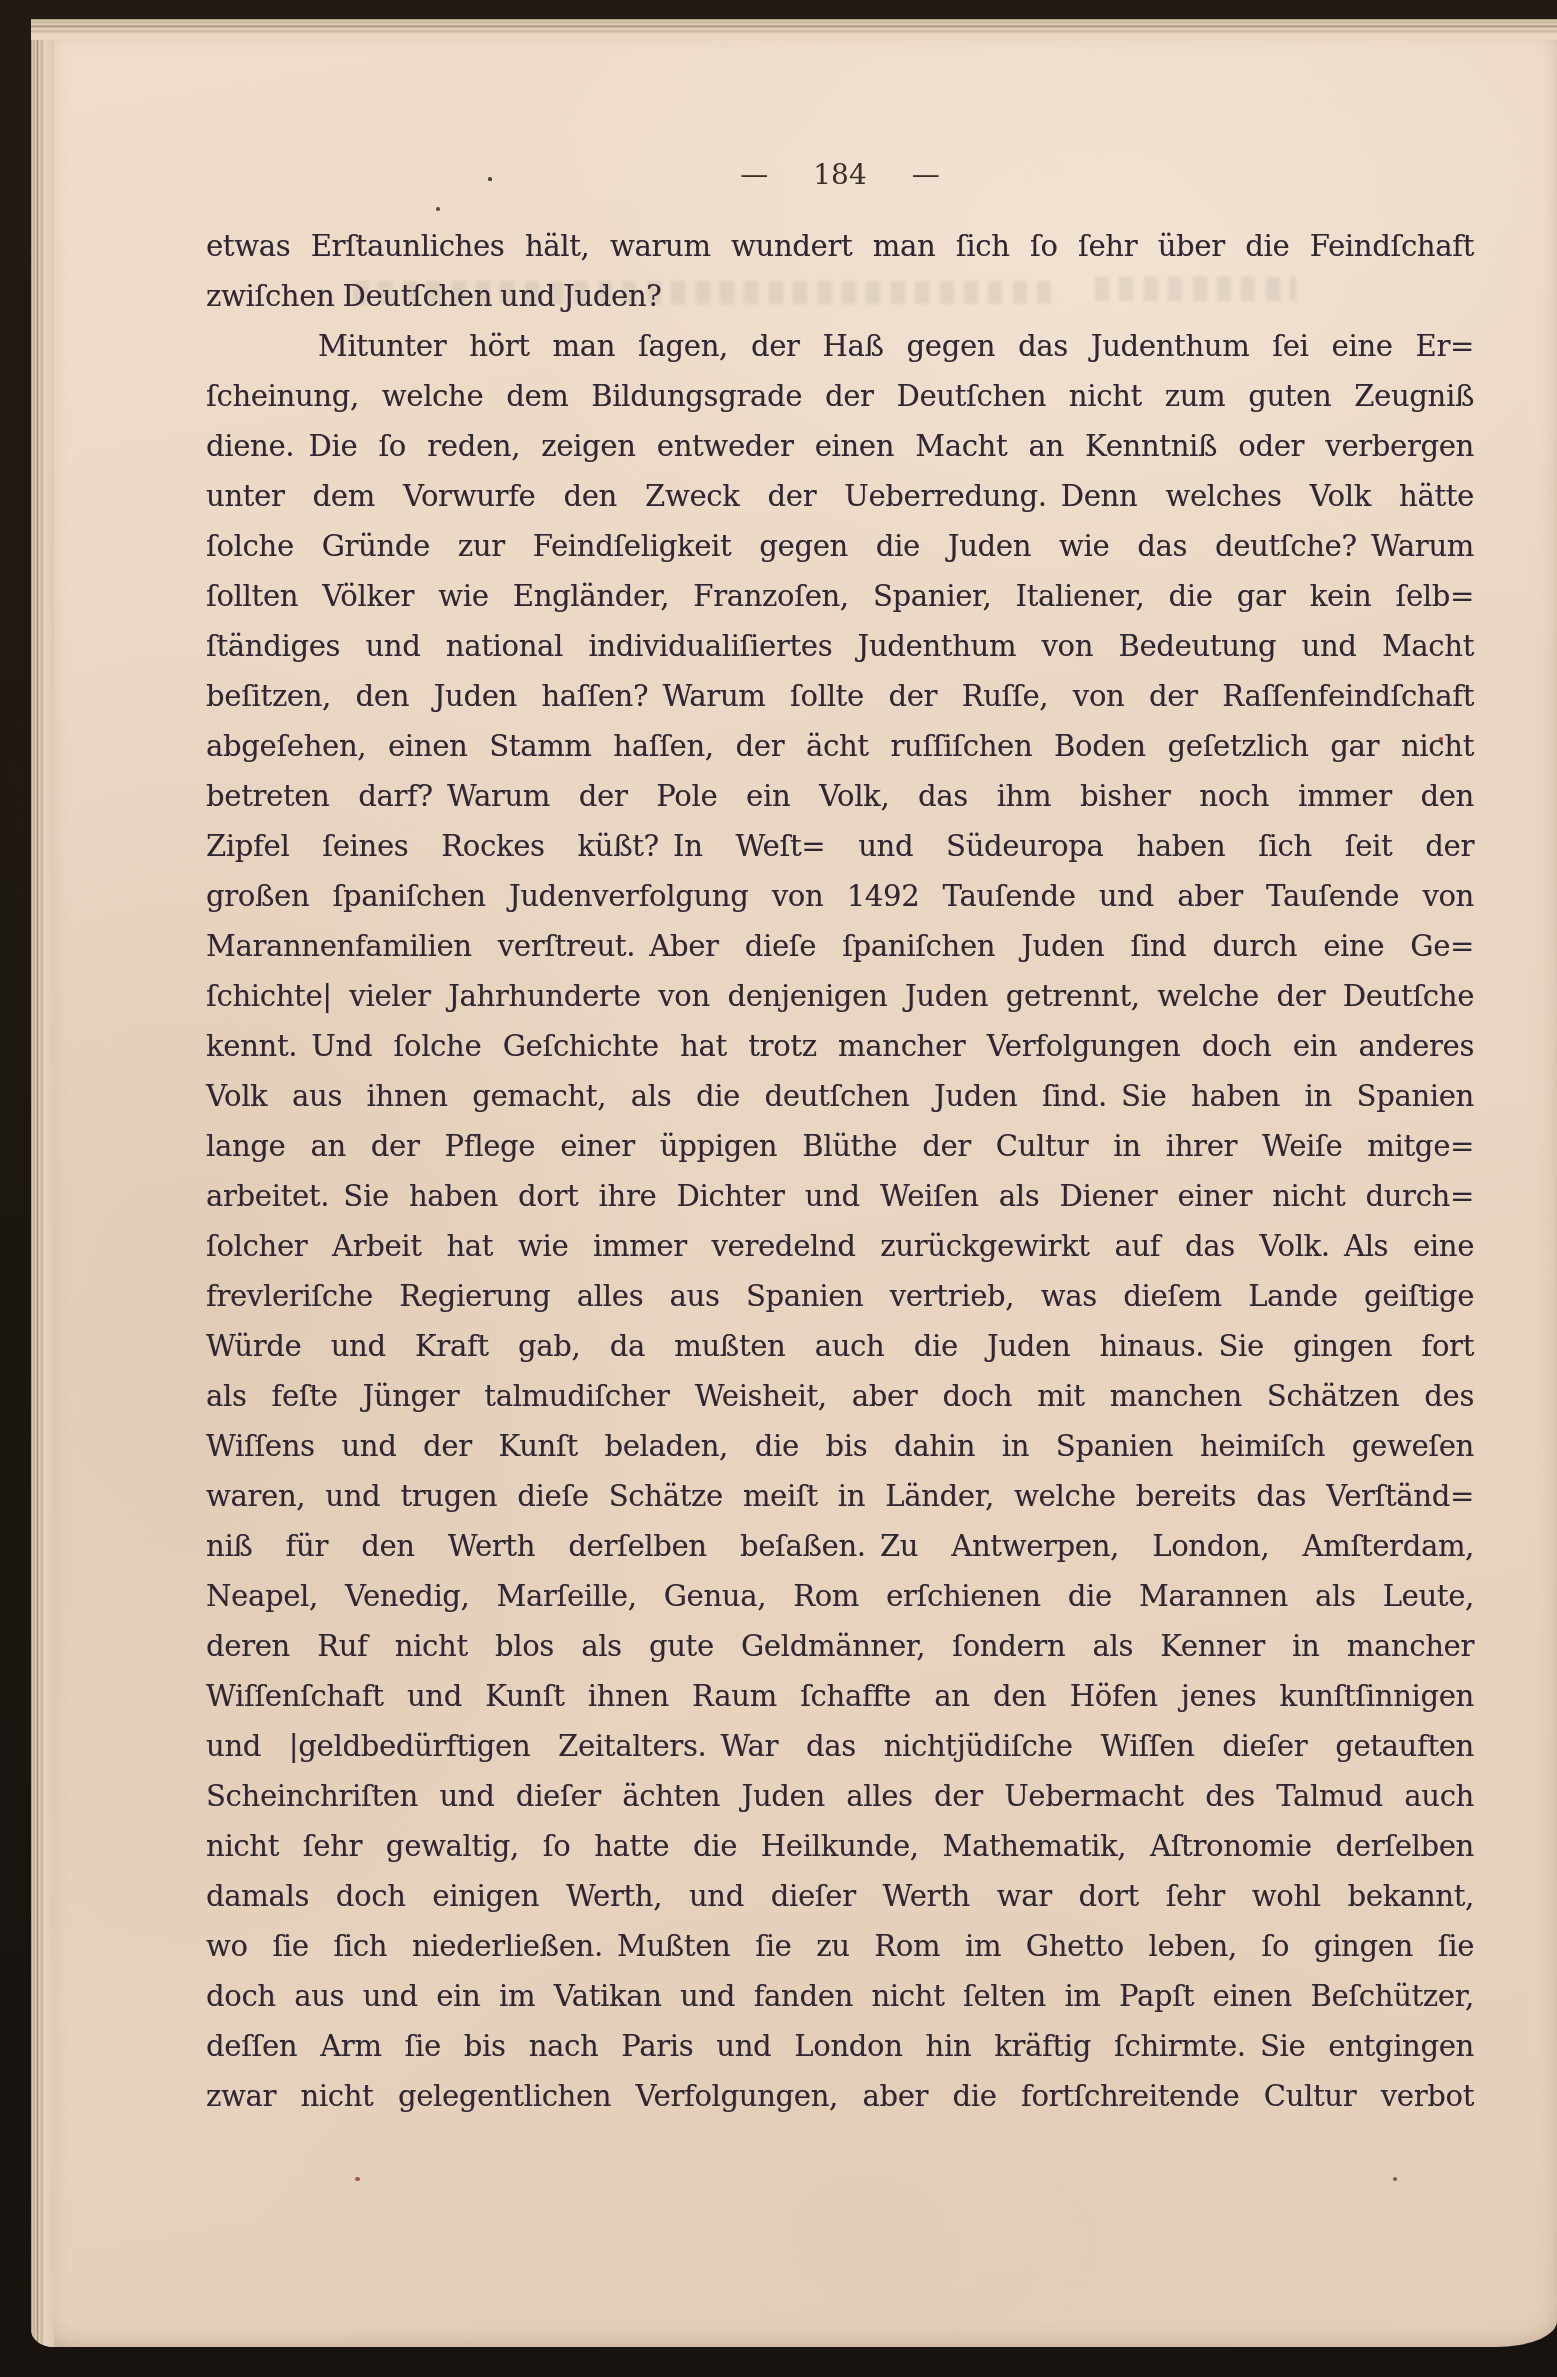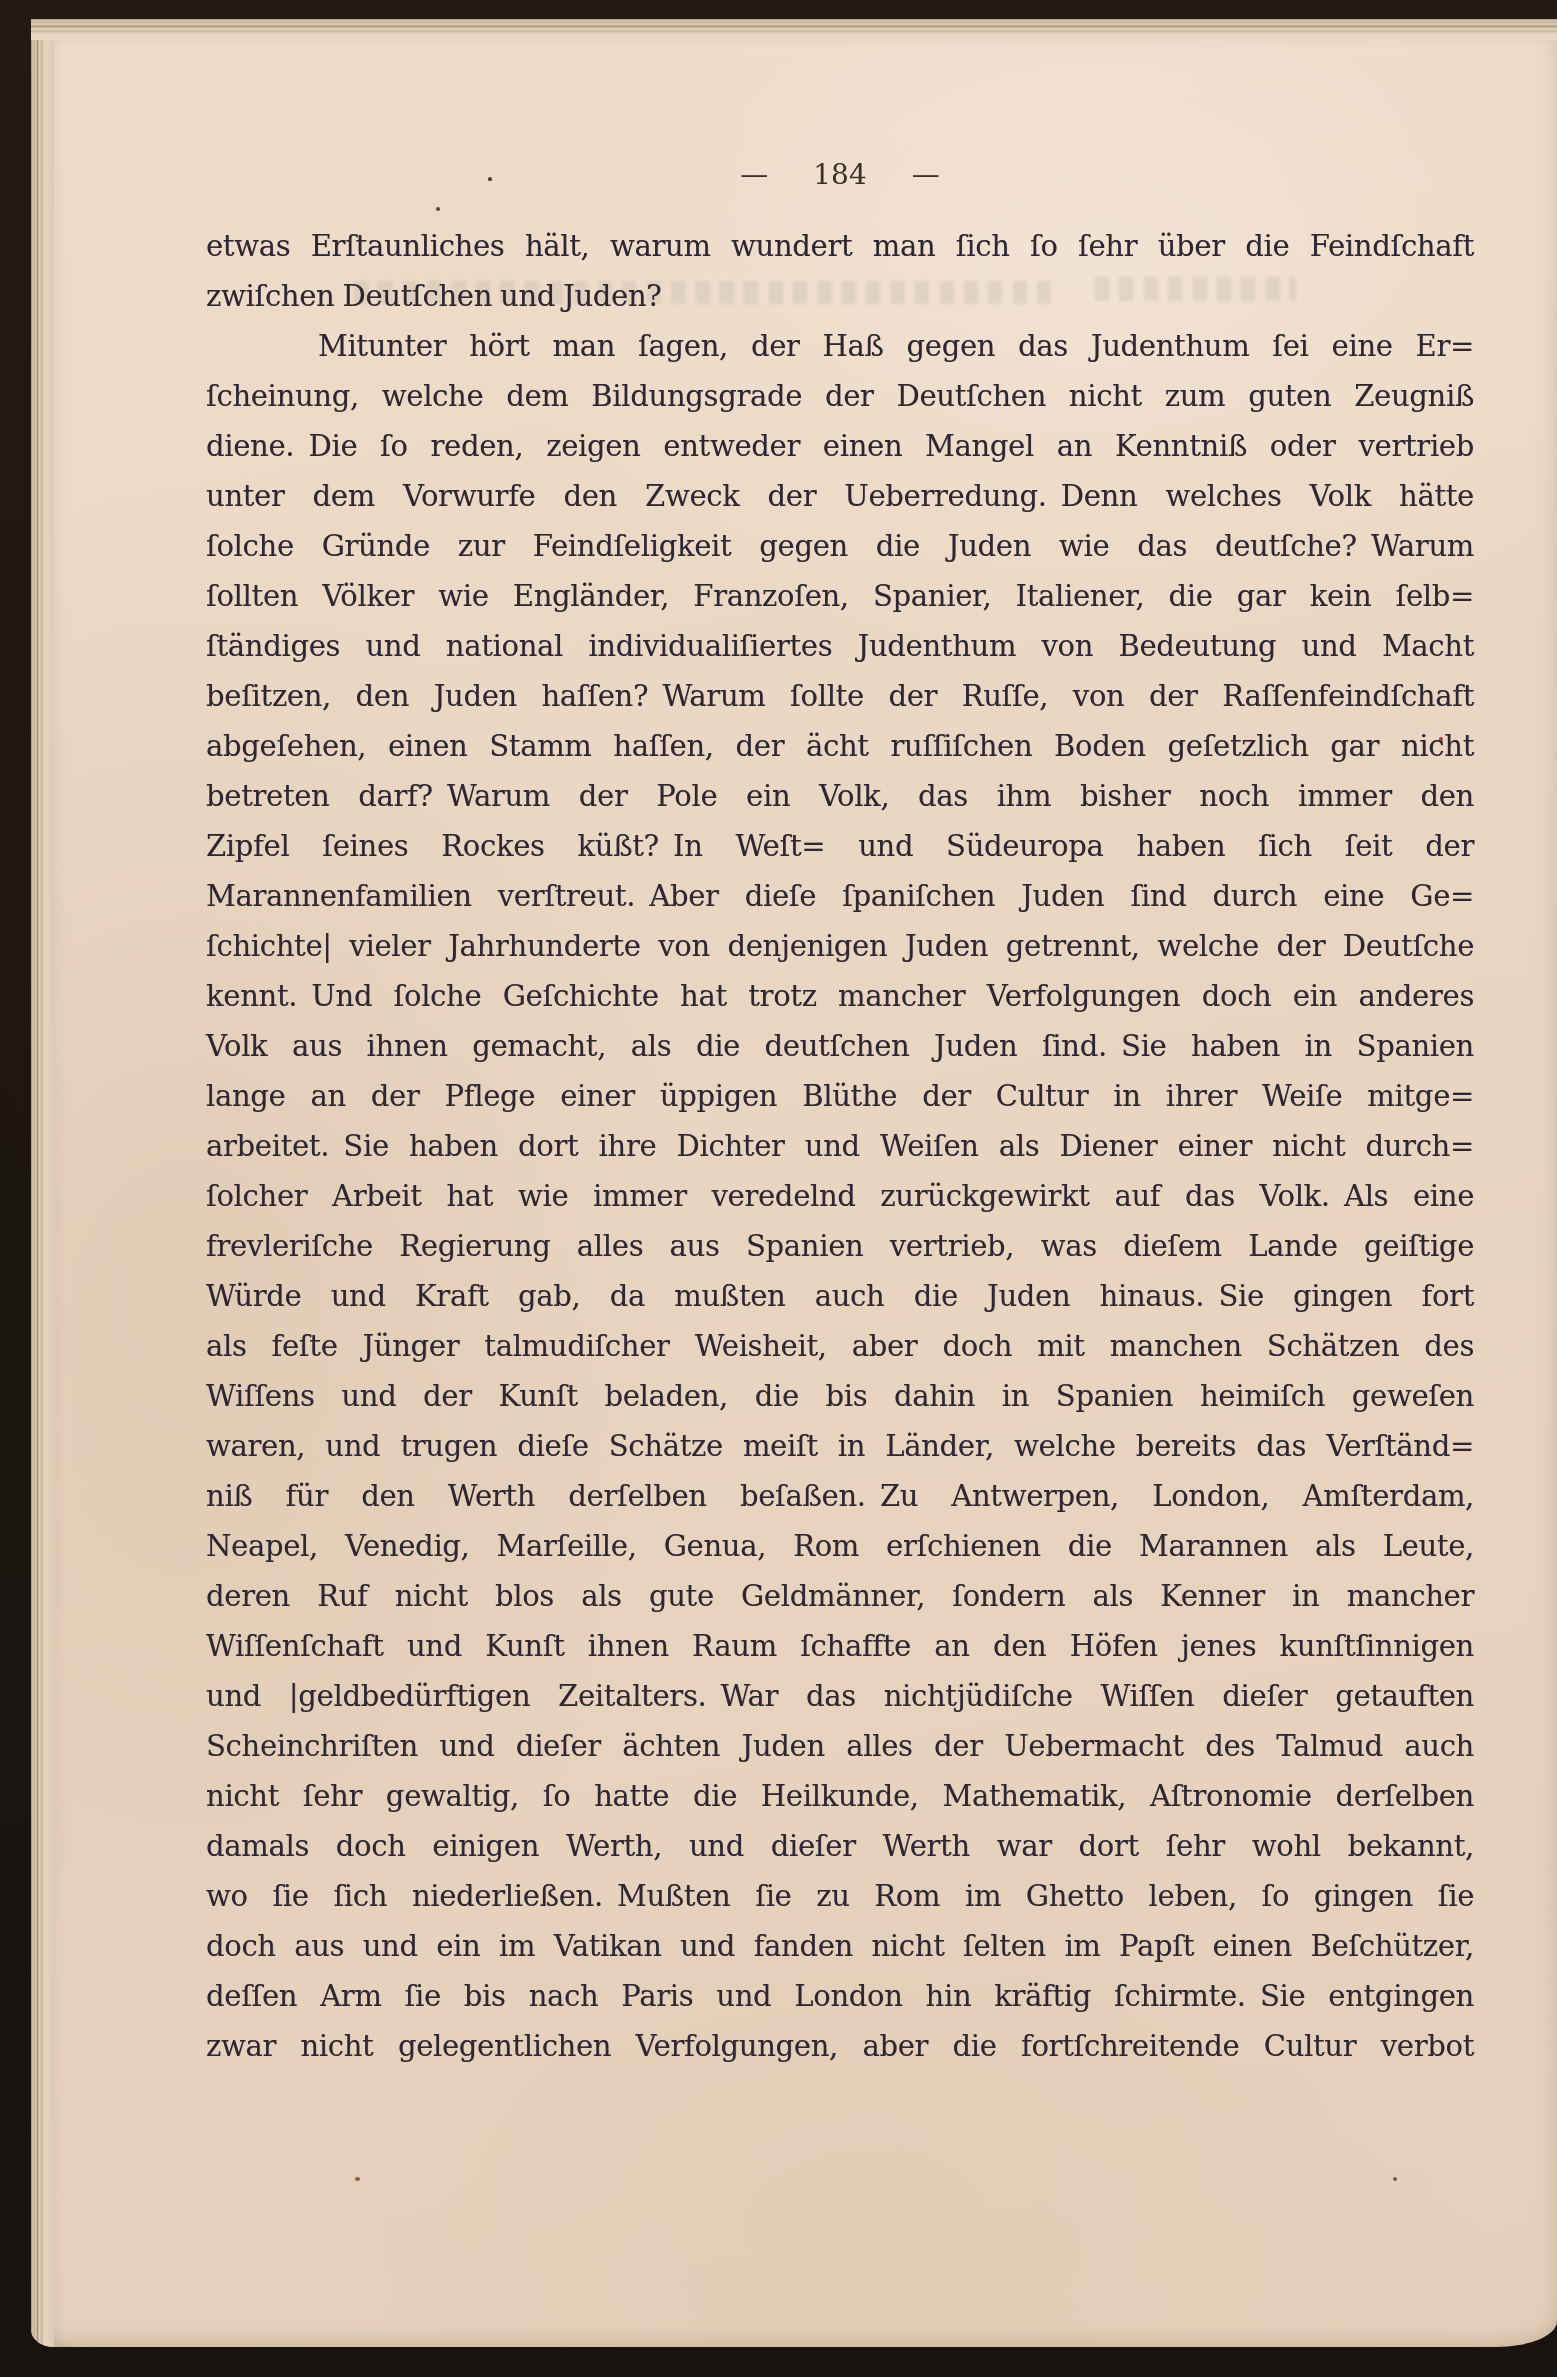--- a/index.html
+++ b/index.html
@@ -89,29 +89,30 @@
         <span>184</span>
         <span>—</span>
       </div>
 
       <div class="body-text">
 
       <div class="line">etwas Erſtaunliches hält, warum wundert man ſich ſo ſehr über die Feindſchaft</div>
           <div class="line par-end">zwiſchen Deutſchen und Juden?</div>
           <div class="line indent">Mitunter hört man ſagen, der Haß gegen das Judenthum ſei eine Er=</div>
           <div class="line">ſcheinung, welche dem Bildungsgrade der Deutſchen nicht zum guten Zeugniß</div>
-          <div class="line">diene. Die ſo reden, zeigen entweder einen Mangel an Kenntniß oder vertrieb</div>
+          <div class="line">diene. Die ſo reden, zeigen entweder einen Macht an Kenntniß oder verbergen</div>
           <div class="line">unter dem Vorwurfe den Zweck der Ueberredung. Denn welches Volk hätte</div>
           <div class="line">ſolche Gründe zur Feindſeligkeit gegen die Juden wie das deutſche? Warum</div>
           <div class="line">ſollten Völker wie Engländer, Franzoſen, Spanier, Italiener, die gar kein ſelb=</div>
           <div class="line">ſtändiges und national individualiſiertes Judenthum von Bedeutung und Macht</div>
           <div class="line">beſitzen, den Juden haſſen? Warum ſollte der Ruſſe, von der Raſſenfeindſchaft</div>
           <div class="line">abgeſehen, einen Stamm haſſen, der ächt ruſſiſchen Boden geſetzlich gar nicht</div>
           <div class="line">betreten darf? Warum der Pole ein Volk, das ihm bisher noch immer den</div>
           <div class="line">Zipfel ſeines Rockes küßt? In Weſt= und Südeuropa haben ſich ſeit der</div>
+          <div class="line">großen ſpaniſchen Judenverfolgung von 1492 Tauſende und aber Tauſende von</div>
           <div class="line">Marannenfamilien verſtreut. Aber dieſe ſpaniſchen Juden ſind durch eine Ge=</div>
           <div class="line">ſchichte| vieler Jahrhunderte von denjenigen Juden getrennt, welche der Deutſche</div>
           <div class="line">kennt. Und ſolche Geſchichte hat trotz mancher Verfolgungen doch ein anderes</div>
           <div class="line">Volk aus ihnen gemacht, als die deutſchen Juden ſind. Sie haben in Spanien</div>
           <div class="line">lange an der Pflege einer üppigen Blüthe der Cultur in ihrer Weiſe mitge=</div>
           <div class="line">arbeitet. Sie haben dort ihre Dichter und Weiſen als Diener einer nicht durch=</div>
           <div class="line">ſolcher Arbeit hat wie immer veredelnd zurückgewirkt auf das Volk. Als eine</div>
           <div class="line">frevleriſche Regierung alles aus Spanien vertrieb, was dieſem Lande geiſtige</div>
           <div class="line">Würde und Kraft gab, da mußten auch die Juden hinaus. Sie gingen fort</div>
           <div class="line">als feſte Jünger talmudiſcher Weisheit, aber doch mit manchen Schätzen des</div>

